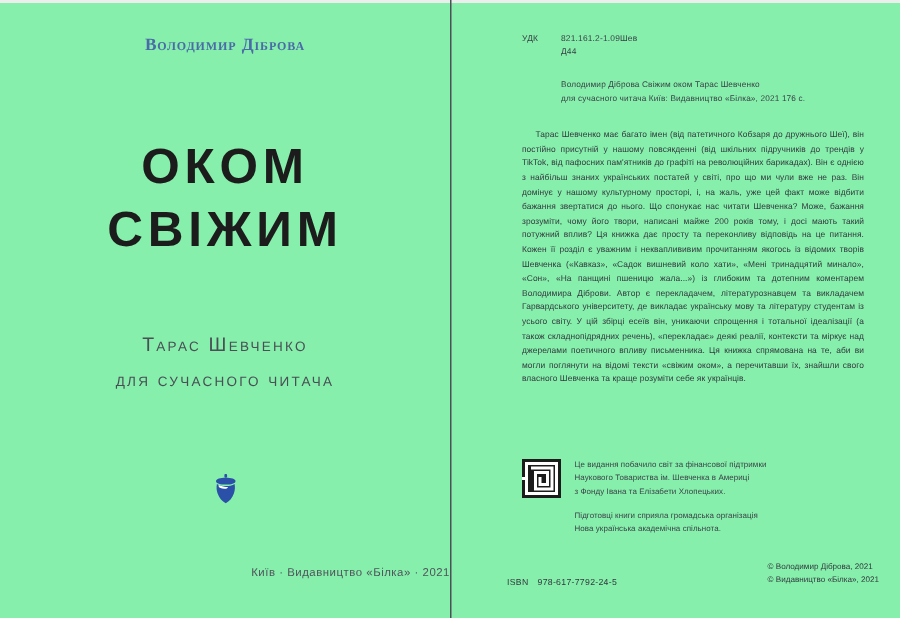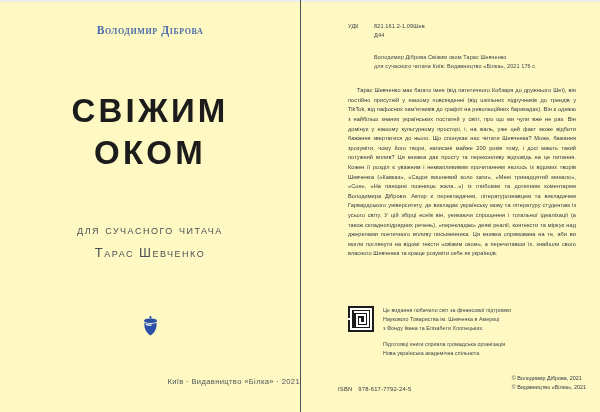--- a/index.html
+++ b/index.html
@@ -13,21 +13,21 @@
     height: 412px;
     font-family: "Liberation Sans", sans-serif;
     color: #2b2b2b;
     overflow: hidden;
   }
 
   .spread {
     position: relative;
     width: 600px;
     height: 412px;
-    background: #fef9c3;
+    background: #86efac;
     display: flex;
   }
 
   
   .top-edge {
     position: absolute;
     top: 0;
     left: 0;
     right: 0;
     height: 2px;
@@ -212,27 +212,27 @@
 
 <div class="spread">
 
   <div class="top-edge"></div>
 
   <div class="page page-left">
 
     <div class="author-line">Володимир Діброва</div>
 
     <div class="title-block">
+      <div class="title-line">ОКОМ</div>
       <div class="title-line">СВІЖИМ</div>
-      <div class="title-line">ОКОМ</div>
     </div>
 
     <div class="subtitle-block">
+      <div class="subtitle-line">Тарас Шевченко</div>
       <div class="subtitle-line">для сучасного читача</div>
-      <div class="subtitle-line">Тарас Шевченко</div>
     </div>
 
     <div class="acorn-wrap">
       <span>
         <svg width="17" height="20" viewBox="0 0 34 40" aria-hidden="true">
           <rect x="15.2" y="0" width="3.6" height="5" rx="1.2" fill="#2b50a8"></rect>
           <path d="M4 9.5 C4 6.6 9.8 5 17 5 C24.2 5 30 6.6 30 9.5 C30 12.4 24.2 14 17 14 C9.8 14 4 12.4 4 9.5 Z" fill="#2b50a8"></path>
           <path d="M5.2 13.2 C8.5 15.2 12.6 16.1 17 16.1 C21.4 16.1 25.5 15.2 28.8 13.2 C29.6 17.4 29.4 21.8 27.7 26.2 C25.6 31.8 21.8 36.4 17 39 C12.2 36.4 8.4 31.8 6.3 26.2 C4.6 21.8 4.4 17.4 5.2 13.2 Z" fill="#2b50a8"></path>
           <path d="M7.6 14.8 C10.6 16.4 14.4 17.2 17.6 17.2 C19.6 17.2 20.6 17.6 19.4 18.6 C17.4 20.2 12.6 20.0 9.2 18.4 C7.8 17.7 7.0 16.2 7.6 14.8 Z" fill="#ffffff"></path>
         </svg>

